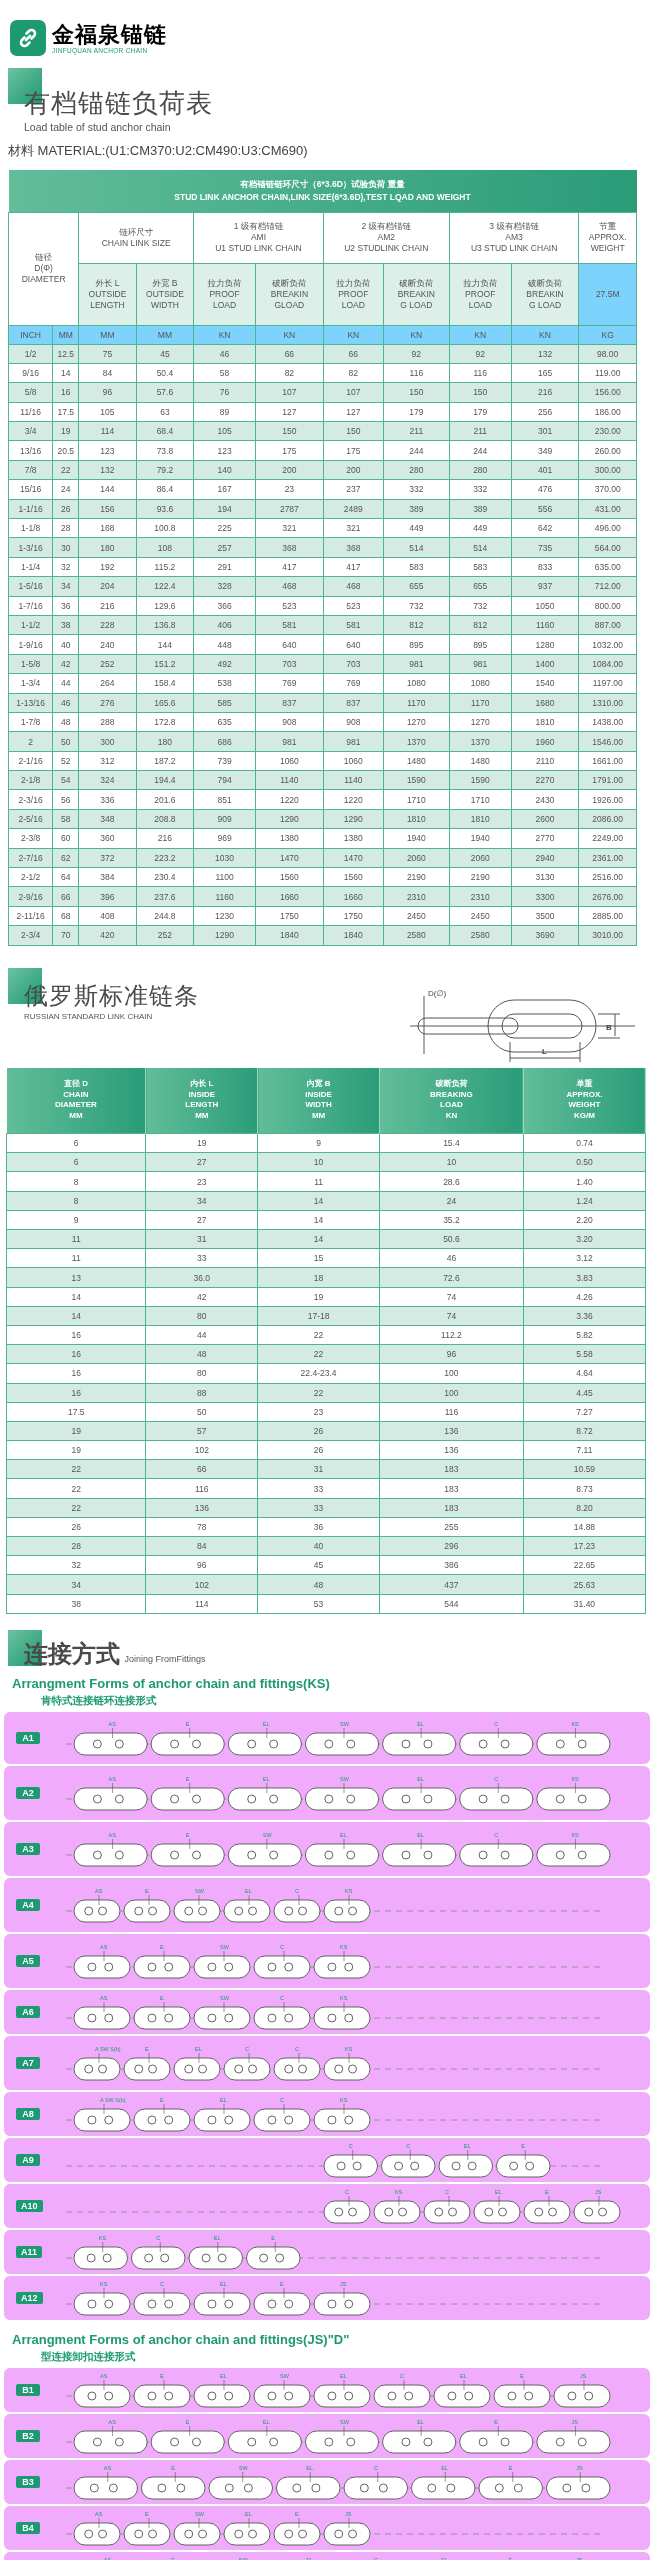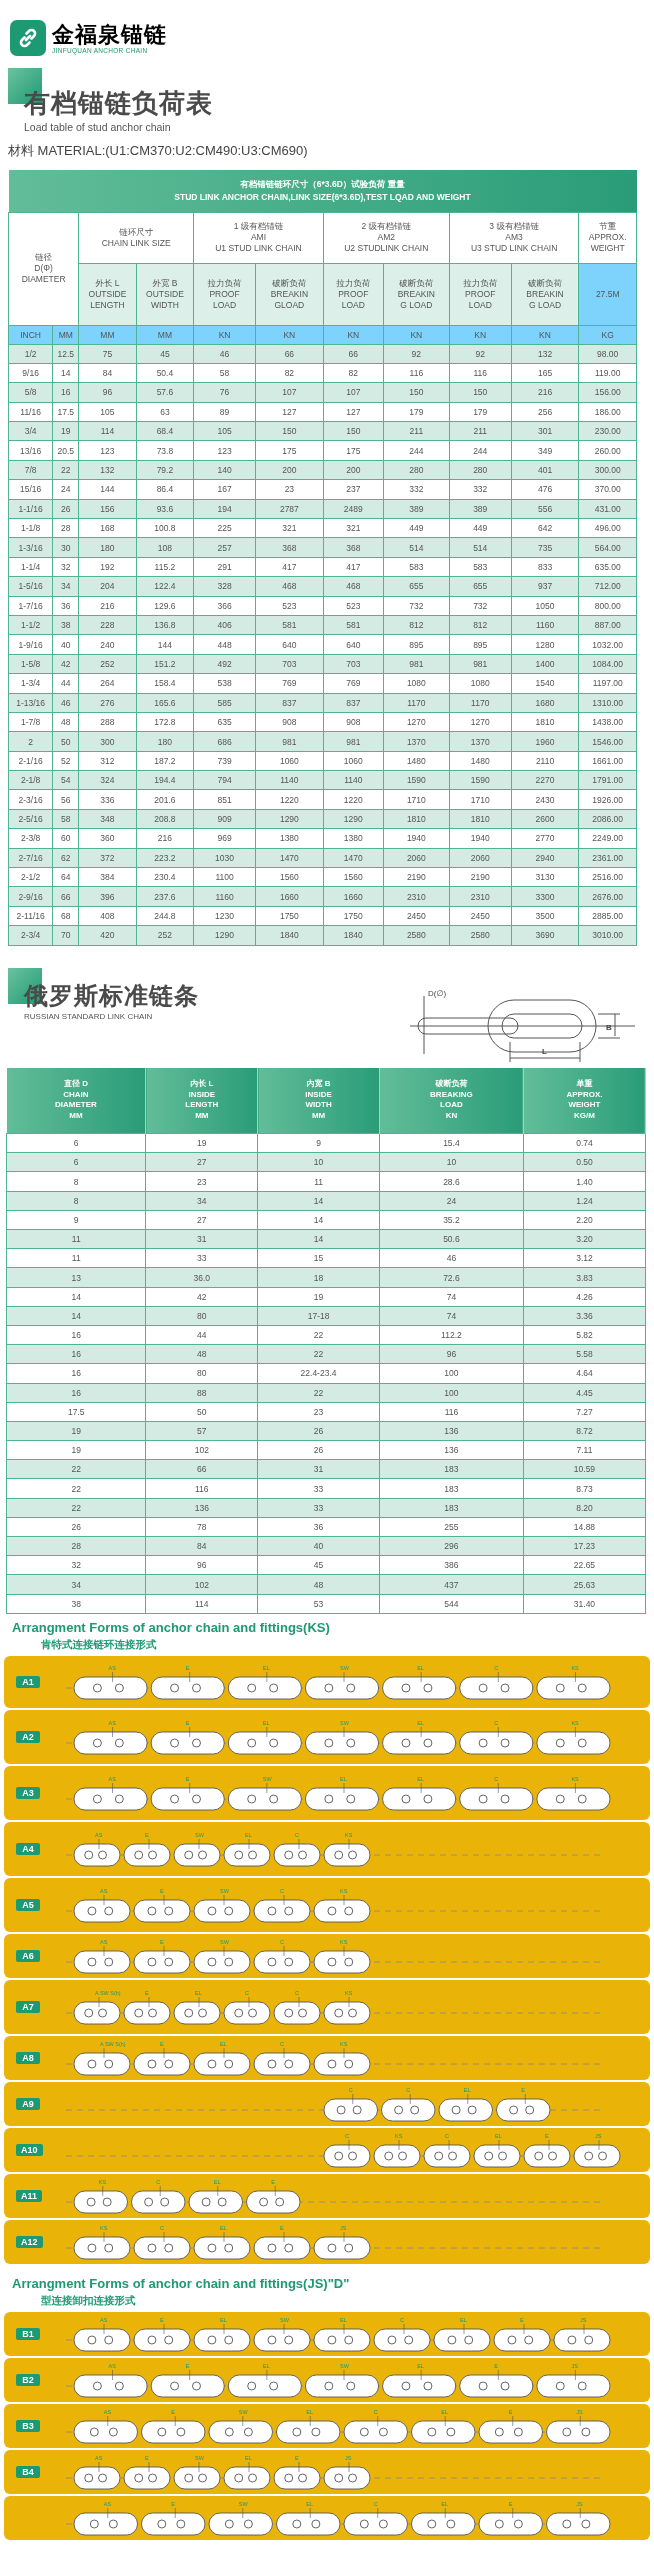--- a/index.html
+++ b/index.html
@@ -9,21 +9,21 @@
   
   .logo { display: flex; align-items: center; padding: 14px 10px 0 10px; height: 62px; }
   .logo-mark { width: 36px; height: 36px; border-radius: 7px; background: #1e9a72; display: flex; align-items: center; justify-content: center; }
   .logo-text { margin-left: 6px; }
   .logo-cn { font-size: 22px; font-weight: bold; color: #000000; letter-spacing: 1px; line-height: 24px; }
   .logo-en { font-size: 6.5px; color: #1e9a72; letter-spacing: 0.3px; }
 
   
   .sec-head { position: relative; padding-left: 24px; }
   .sec-block { position: absolute; left: 8px; top: 0; width: 34px; height: 36px; background: linear-gradient(135deg, #6cc2a0, #1e9a72); }
-  .sec-title { position: relative; font-size: 26px; font-weight: bold; color: #4a4a4a; letter-spacing: 1px; }
+  .sec-title { position: relative; font-size: 26px; font-weight: normal; color: #4a4a4a; letter-spacing: 1px; }
   .sec-sub { font-size: 10.5px; color: #555; }
 
   .material { font-size: 13px; color: #444; padding: 12px 8px 10px 8px; }
 
   
   table { border-collapse: collapse; }
   .t1 { width: 629px; margin-left: 8px; font-size: 8.5px; text-align: center; }
   .t1 td, .t1 th { border: 1px solid #4fb494; font-weight: normal; color: #555; }
   .t1 .banner { background: linear-gradient(90deg, #62bd99, #2a9c78); color: #fff; font-weight: bold; font-size: 8.5px; height: 42px; line-height: 13px; border: none; }
   .t1 .h1 { height: 51px; background: #fff; line-height: 11px; }
@@ -43,21 +43,21 @@
   .t2 td { border: 1px solid #4fb494; height: 19.2px; color: #555; background: #fff; }
   .t2 tr.alt td { background: #d4ebe3; }
 
   
   .join-head { position: relative; margin-top: 14px; padding-left: 24px; height: 42px; }
   .join-title { font-size: 24px; font-weight: bold; color: #4a4a4a; position: relative; }
   .join-en { font-size: 9px; color: #555; font-weight: normal; }
   .arr-title { color: #1e9a72; font-weight: bold; font-size: 13px; padding-left: 12px; line-height: 16px; margin-top: 6px; }
   .arr-title-cn { color: #1e9a72; font-weight: bold; font-size: 10.5px; padding-left: 41px; line-height: 16px; }
 
-  .arr-row { position: relative; margin: 2px 4px; background: #eab308; border-radius: 6px; }
+  .arr-row { position: relative; margin: 2px 4px; background: #f0abfc; border-radius: 6px; }
   .arr-badge { position: absolute; left: 12px; top: 50%; transform: translateY(-50%); background: #1e9a72; color: #fff; font-weight: bold; font-size: 9px; padding: 1px 5px; border-radius: 2px; min-width: 24px; text-align: center; }
   .arr-svg { position: absolute; left: 0; top: 0; }
 </style>
 </head>
 <body>
 
 <div class="page">
 
   <div class="logo">
     <div class="logo-mark">
@@ -820,20 +820,25 @@
         <tr class="">
           <td>38</td>
           <td>114</td>
           <td>53</td>
           <td>544</td>
           <td>31.40</td>
         </tr>
       </tbody>
   </table>
 
+  <div class="join-head">
+    <div class="sec-block" style="top:2px;"></div>
+    <span class="join-title" style="display:inline-block; padding-top:10px;">连接方式</span>
+    <span class="join-en">Joining FromFittings</span>
+  </div>
 
   <div class="arr-title">Arrangment Forms of anchor chain and fittings(KS)</div>
   <div class="arr-title-cn">肯特式连接链环连接形式</div>
   <div id="ks-rows" style="margin-top:4px;">
       <div class="arr-row" style="height:52px">
         <svg width="640" height="52" class="arr-svg">
           <line x1="62" x2="600" y1="32" y2="32" stroke="#888" stroke-dasharray="6 5" stroke-width="0.8"></line>
           <g>
             <rect x="70" y="21" width="73.14285714285714" height="22" rx="11" fill="#fff" stroke="#555" stroke-width="0.9"></rect>
             <circle cx="93.40571428571428" cy="32" r="4" fill="none" stroke="#555" stroke-width="0.9"></circle>

